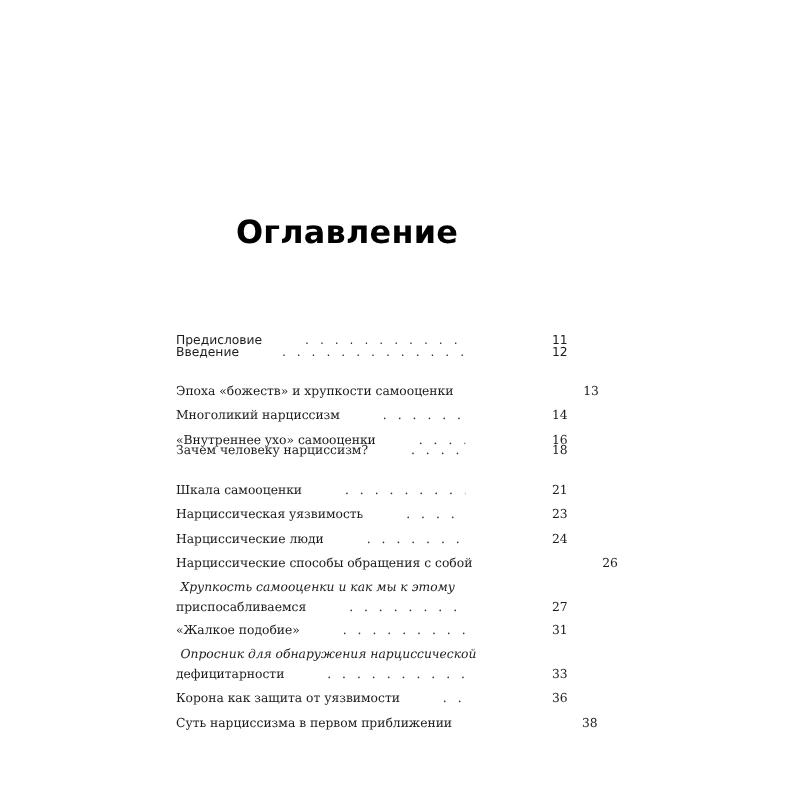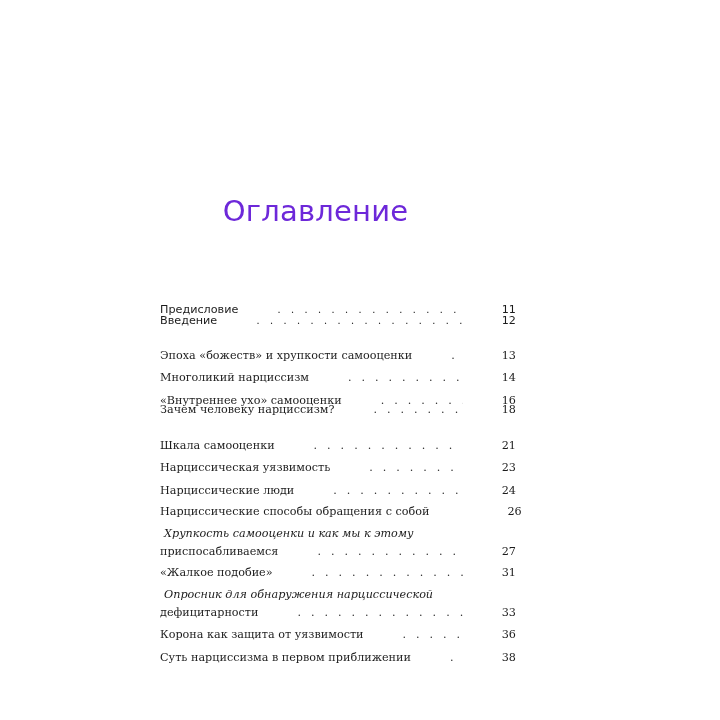--- a/index.html
+++ b/index.html
@@ -4,39 +4,39 @@
   <style>
     html, body { margin: 0; padding: 0; }
     body {
       width: 720px; height: 720px; background: #ffffff;
       position: relative; overflow: hidden; color: #1a1a1a;
     }
     .title {
       position: absolute; left: 0; width: 631px; top: 194px;
       text-align: center;
       font-family: "DejaVu Sans", sans-serif;
-      font-size: 29px; font-weight: normal; letter-spacing: 0.2px;
-      color: #6d28d9;
+      font-size: 29px; font-weight: bold; letter-spacing: 0.2px;
+      color: #000000;
     }
     .toc { position: absolute; left: 0; top: 0; width: 720px; height: 720px; }
     .line {
       position: absolute; left: 160px; width: 356px;
       display: flex; align-items: baseline;
       font-size: 12.4px; line-height: 15px; white-space: nowrap;
       color: #1c1c1c;
       gap: 36px;
     }
     .line.sans { font-family: "DejaVu Sans", sans-serif; font-size: 11.2px; }
     .line.serif { font-family: "DejaVu Serif", serif; font-size: 11.2px; align-items: center; }
     .line .label { flex: 0 0 auto; }
     .line .dots {
       flex: 1 1 auto; overflow: hidden; margin: 0 3px;
       letter-spacing: 3.2px; color: #333;
     }
-    .line .page { flex: 0 0 auto; text-align: right; }
+    .line .page { flex: 0 0 auto; text-align: right; margin-left: 40px; }
     .plain {
       position: absolute; left: 164px;
       font-family: "DejaVu Serif", serif; font-size: 11.2px; line-height: 15px;
       white-space: nowrap; color: #1c1c1c; font-style: italic;
     }
   </style>
 </head>
 <body>
 
 <div class="title">Оглавление</div>

